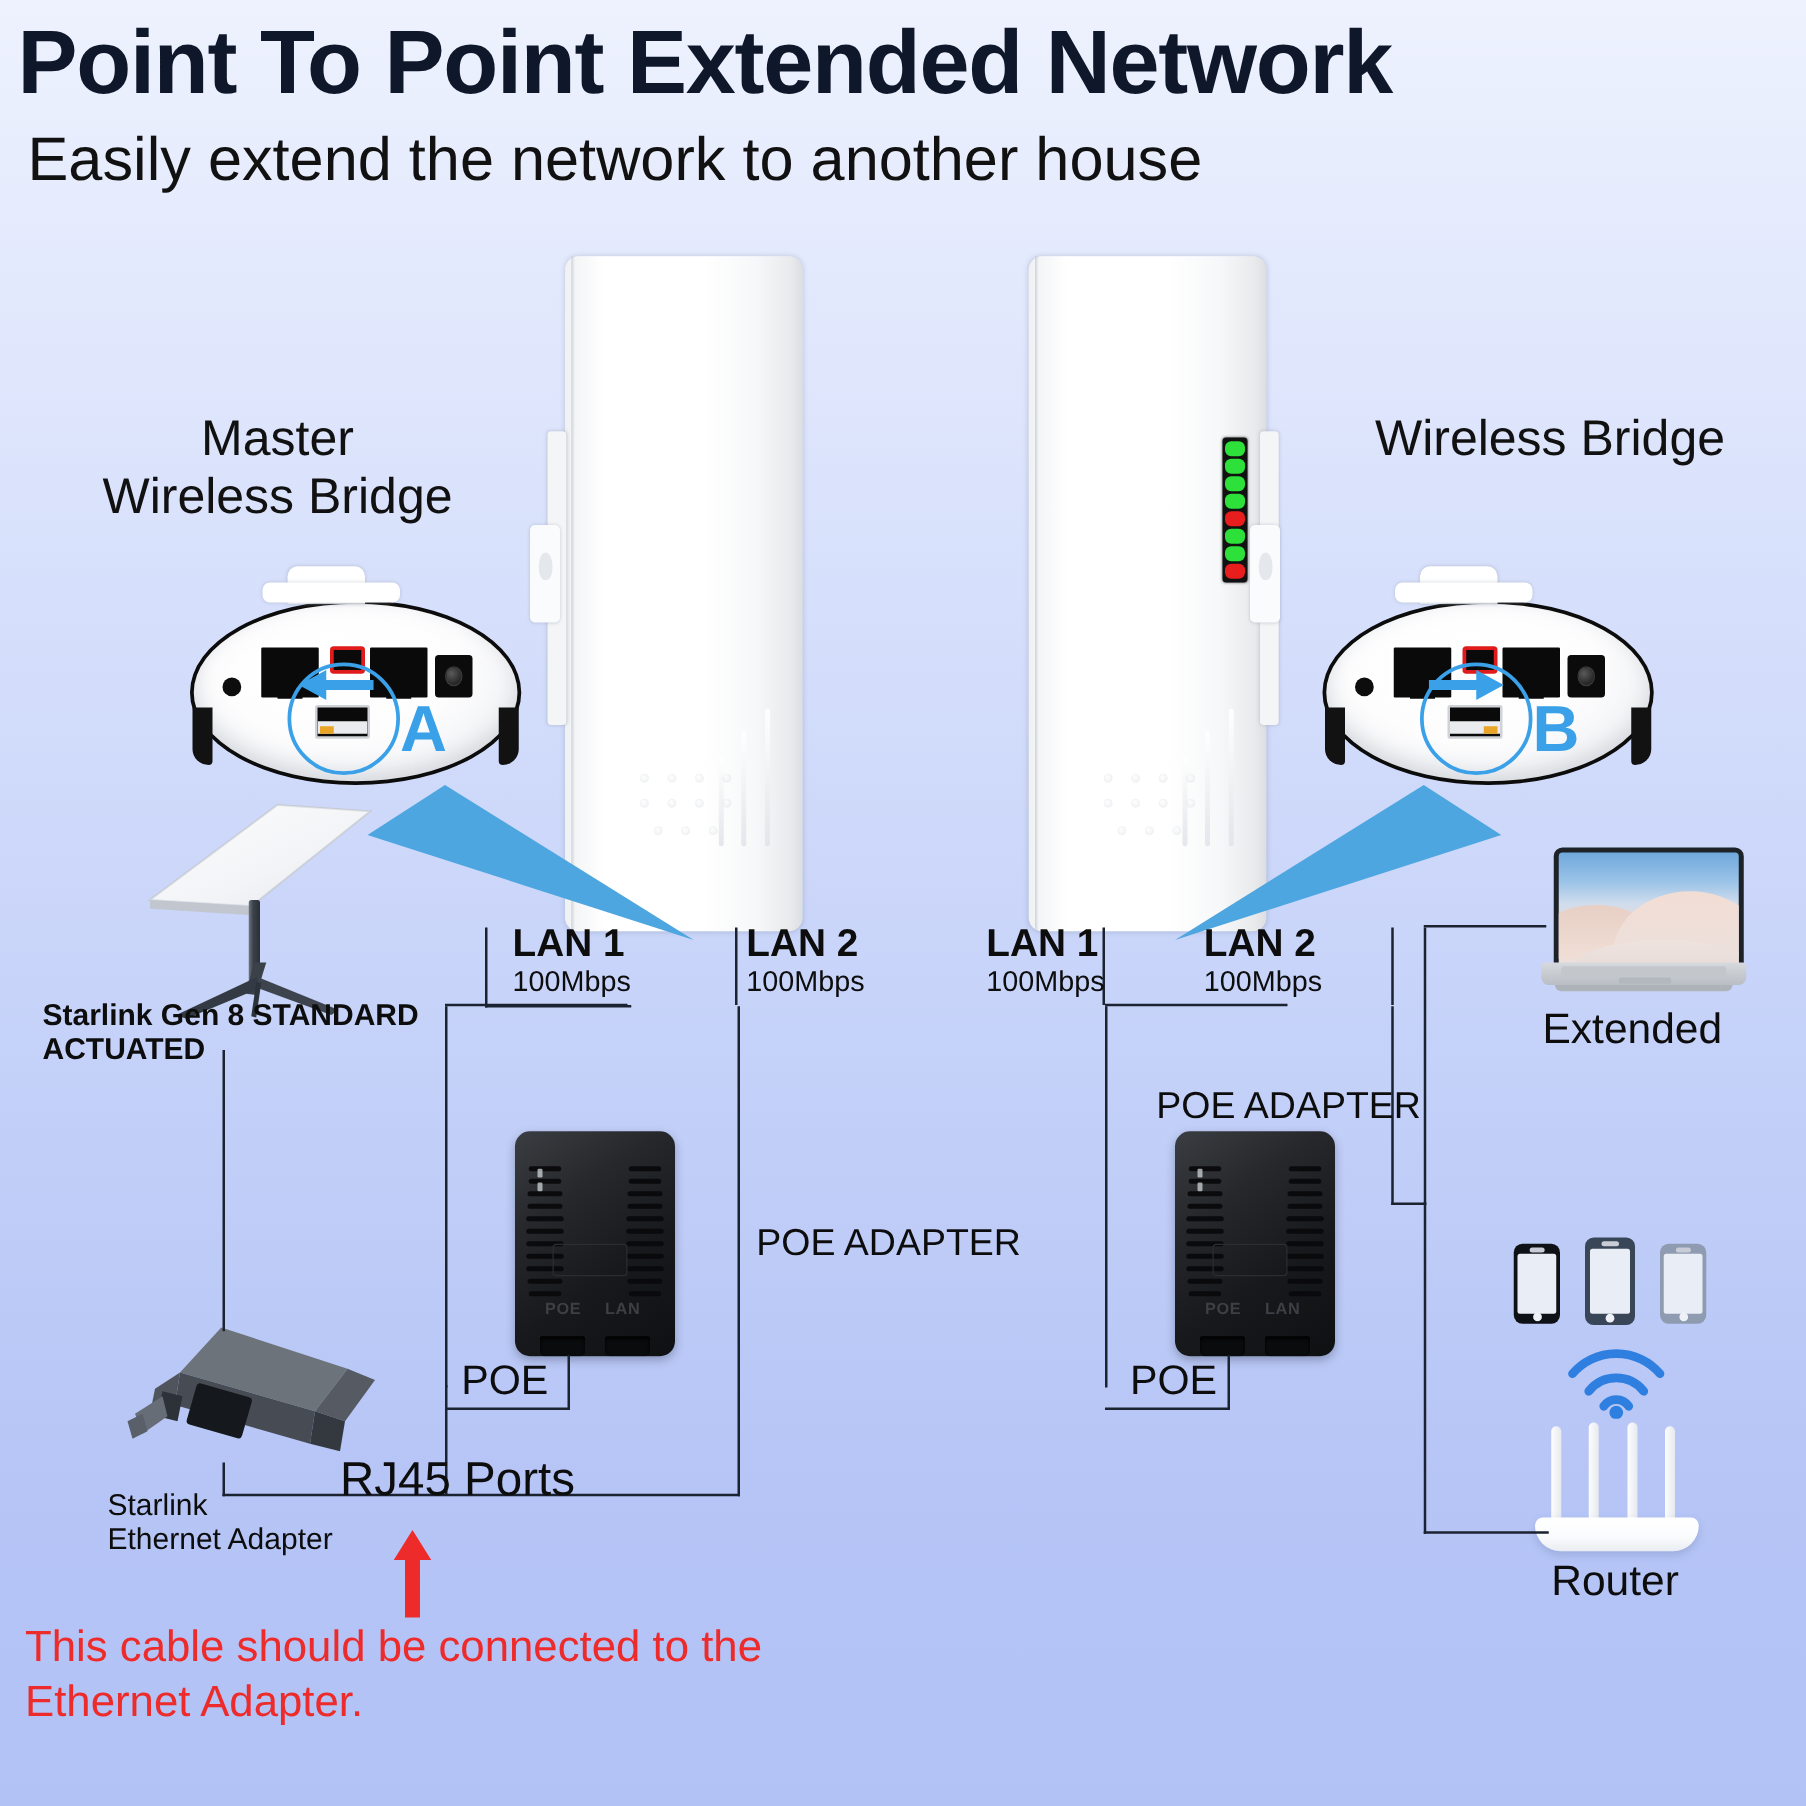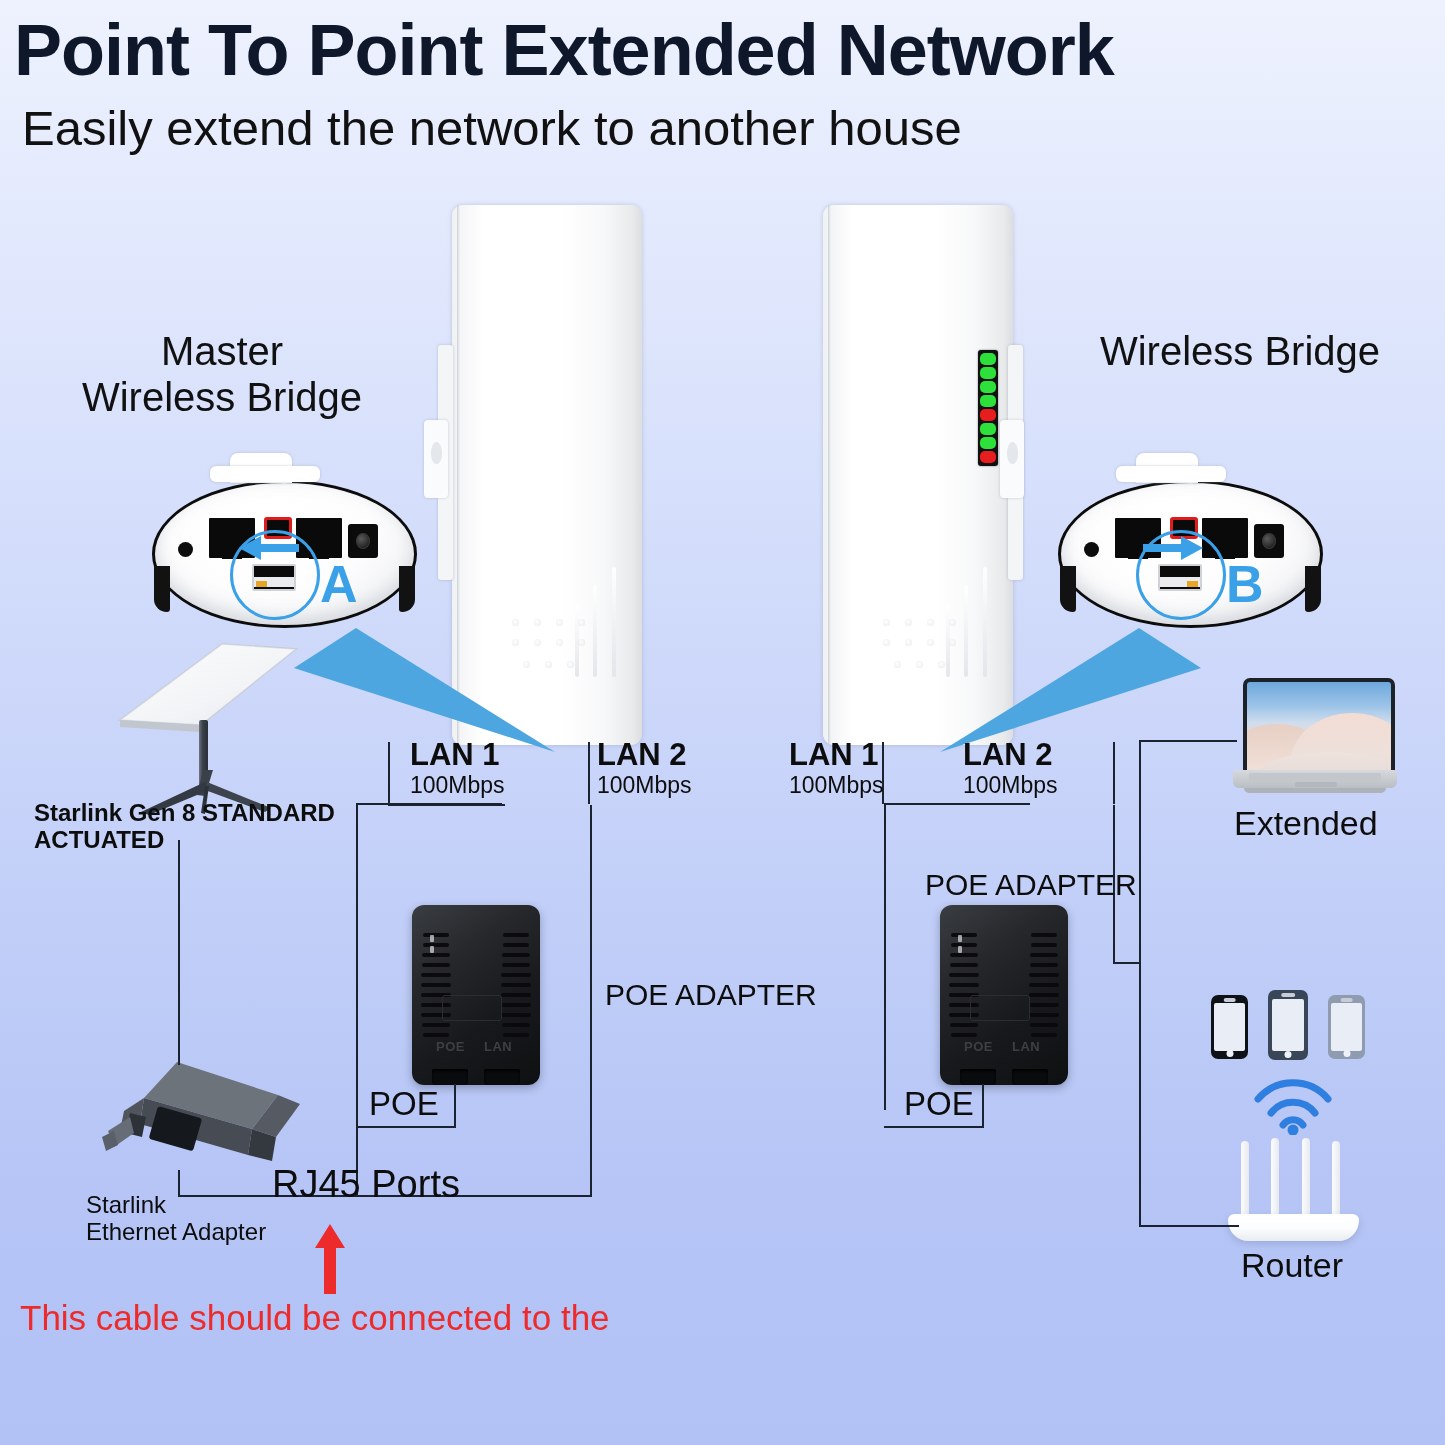--- a/index.html
+++ b/index.html
@@ -472,13 +472,14 @@
 <div class="abs lbl nosel" style="left:925px;top:868px;font-size:30px;">POE ADAPTER</div>
 
 <div class="abs lbl nosel" style="left:272px;top:1163px;font-size:38px;">RJ45 Ports</div>
 
 <svg id="redarrow" style="left:313px;top:1222px;width:34px;height:74px;" viewBox="0 0 34 74">
   <polygon points="17,2 32,26 23,26 23,72 11,72 11,26 2,26" fill="#ee2b2b"></polygon>
 </svg>
 
 <div id="redtext" class="nosel" style="left:20px;top:1296px;">
   <div>This cable should be connected to the</div>
+  <div>Ethernet Adapter.</div>
 </div>
 
 </body></html>

